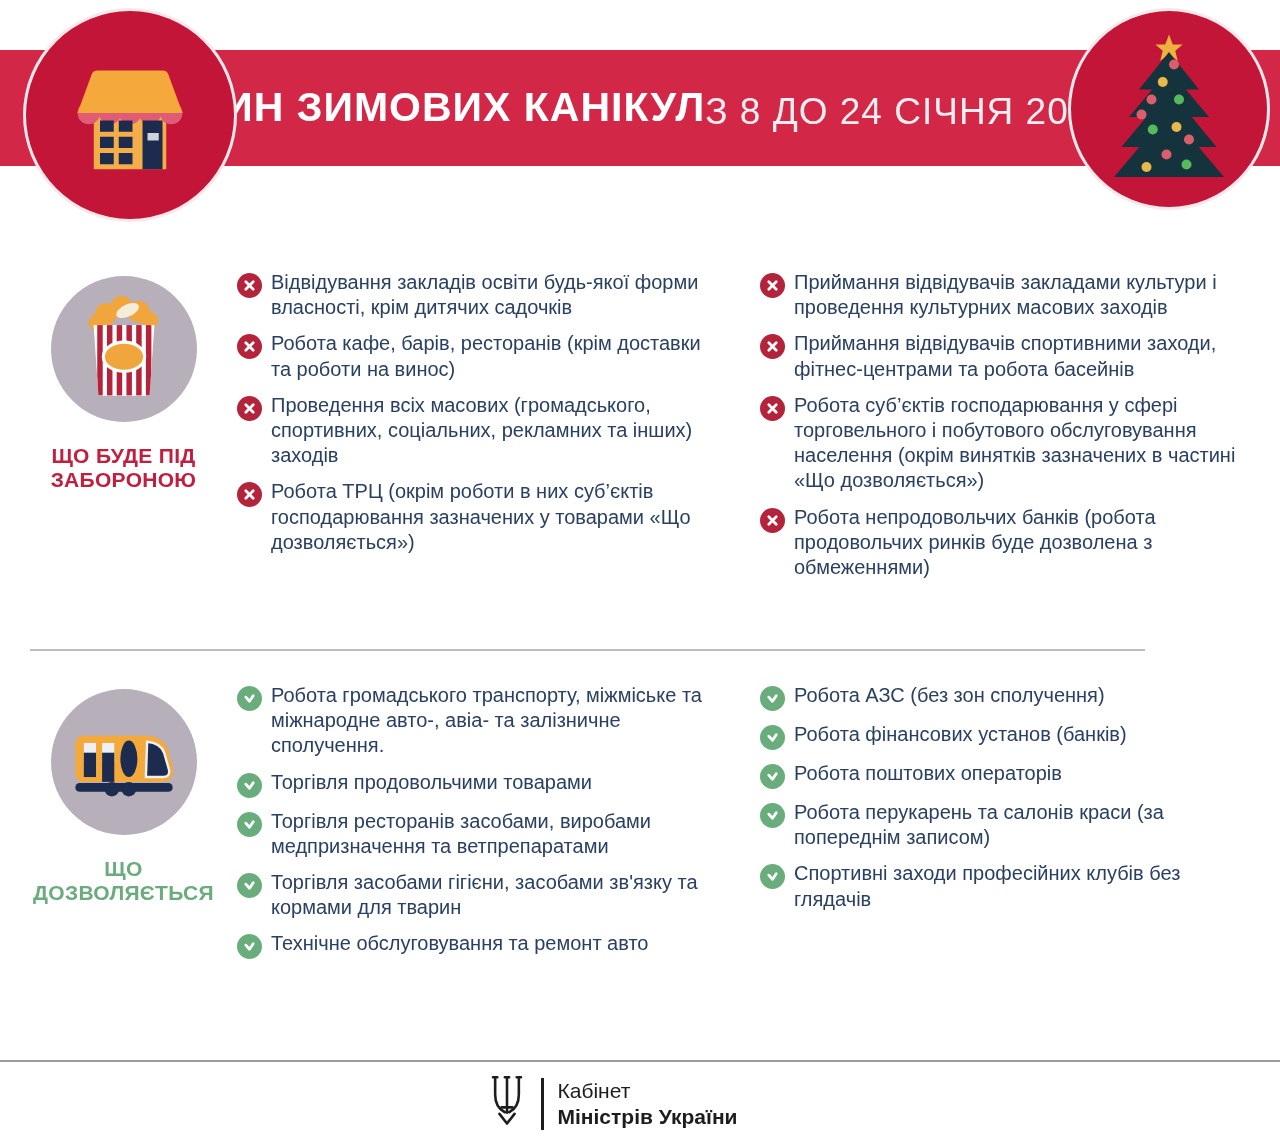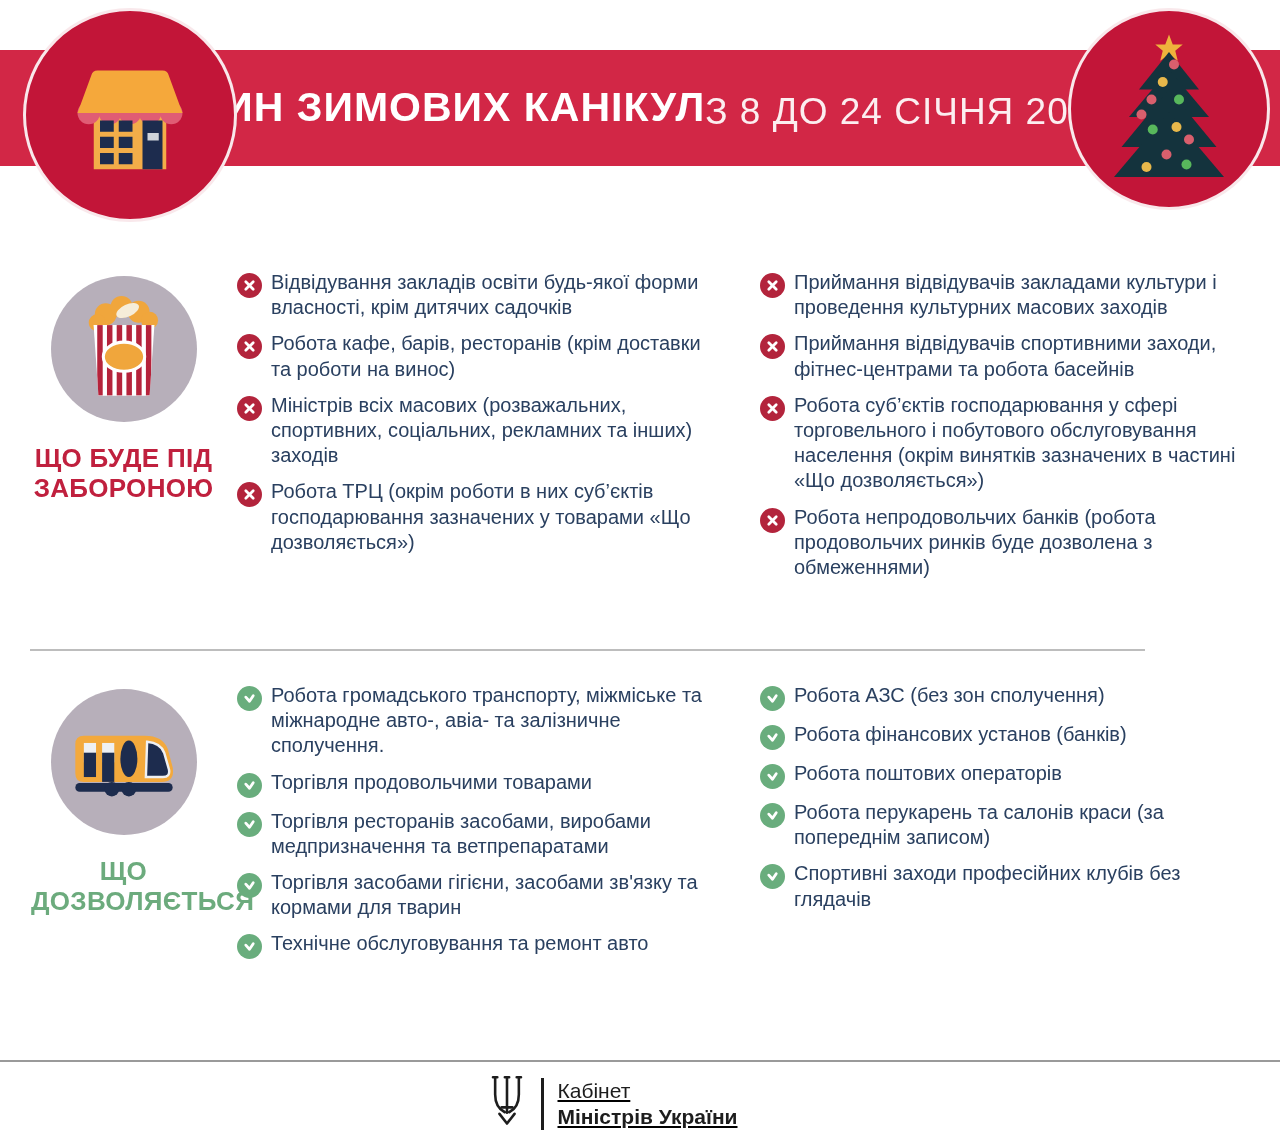--- a/index.html
+++ b/index.html
@@ -46,21 +46,21 @@
     margin-top:6px;
   }
   .icon-circle{
     width:146px;height:146px;border-radius:50%;
     background:#b7afba;
     display:flex;align-items:center;justify-content:center;
     margin-left:10px;
   }
   .section-label{
     margin-top:22px;margin-left:10px;
-    font-size:26px;font-weight:800;text-align:center;
+    font-size:21px;font-weight:800;text-align:center;
     line-height:1.15;max-width:185px;letter-spacing:0.3px;
   }
   .section-label.red{color:#c0203e;}
   .section-label.green{color:#6cab7d;}
 
   ul.items{list-style:none;margin:0;padding:0;}
   ul.items li{
     display:flex;align-items:flex-start;
     margin-bottom:11px;
   }
@@ -84,21 +84,21 @@
     border:none;border-top:2px solid #bdbdbd;margin:0;
   }
   .footer-divider{
     position:absolute;top:1060px;left:0;width:1280px;height:0;
     border:none;border-top:2px solid #9a9a9a;margin:0;
   }
 
   
   .footer-logo{
     position:absolute;top:1074px;left:0;width:1224px;
-    display:flex;align-items:center;justify-content:center;gap:14px;text-decoration:underline;
+    display:flex;align-items:center;justify-content:center;gap:14px;
   }
   .footer-vbar{width:3px;height:52px;background:#1d1d1d;}
   .org-name{color:#1d1d1d;font-size:21px;line-height:1.25;}
   .org-name .l1{font-weight:400;}
   .org-name .l2{font-weight:700;}
 </style>
 </head>
 <body>
 
 <div class="canvas">
@@ -201,21 +201,21 @@
             </svg>
           </span>
         <span class="item-text">Робота кафе, барів, ресторанів (крім доставки та роботи на винос)</span>
       </li>
       <li>
         <span class="marker x">
             <svg width="13" height="13" viewBox="0 0 14 14">
               <path d="M3,3 L11,11 M11,3 L3,11" stroke="#ffffff" stroke-width="3" stroke-linecap="round"></path>
             </svg>
           </span>
-        <span class="item-text">Міністрів всіх масових (розважальних, спортивних, соціальних, рекламних та інших) заходів</span>
+        <span class="item-text">Проведення всіх масових (громадського, спортивних, соціальних, рекламних та інших) заходів</span>
       </li>
       <li>
         <span class="marker x">
             <svg width="13" height="13" viewBox="0 0 14 14">
               <path d="M3,3 L11,11 M11,3 L3,11" stroke="#ffffff" stroke-width="3" stroke-linecap="round"></path>
             </svg>
           </span>
         <span class="item-text">Робота ТРЦ (окрім роботи в них суб’єктів господарювання зазначених у товарами «Що дозволяється»)</span>
       </li>
     </ul>

